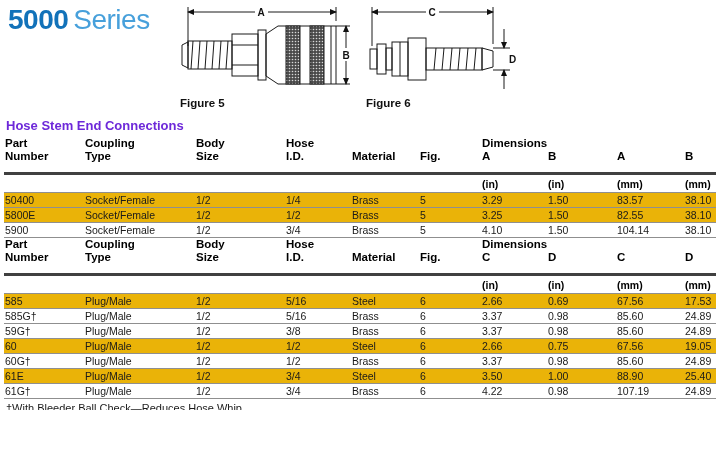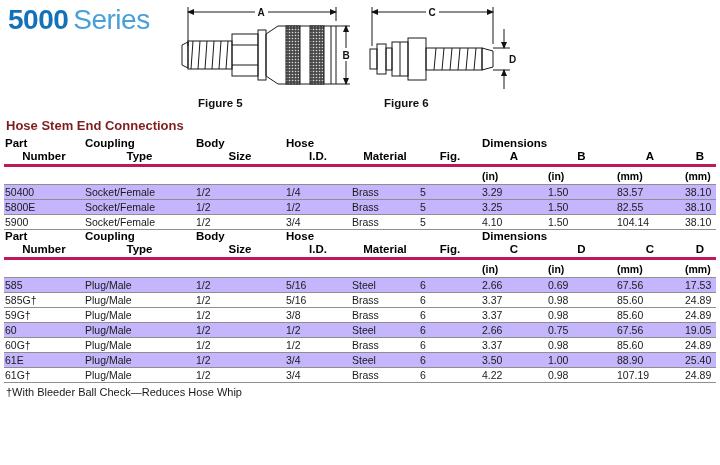--- a/index.html
+++ b/index.html
@@ -13,42 +13,42 @@
     overflow: hidden;
   }
   
   .title { position: absolute; left: 8px; top: 4px; white-space: nowrap; }
   .title .t1 { font-size: 28px; font-weight: bold; color: #1272b9; letter-spacing: -0.5px; }
   .title .t2 { font-size: 28px; font-weight: 400; color: #47a0db; margin-left: 5px; letter-spacing: -0.5px; }
   
   .fig { position: absolute; top: 4px; }
   .fig5 { left: 180px; }
   .fig6 { left: 366px; }
-  .fig-label { font-size: 11.5px; font-weight: bold; color: #111; margin-top: 3px; margin-left: 18px; }
+  .fig-label { font-size: 11.5px; font-weight: bold; color: #111; margin-top: 3px; margin-left: 0; }
   svg { display: block; }
   svg .ln { stroke: #1a1a1a; stroke-width: 1; fill: none; }
   svg .dim { stroke: #1a1a1a; stroke-width: 1; fill: none; }
   svg .dimtxt { font-family: "Liberation Sans", sans-serif; font-size: 10px; font-weight: bold; fill: #111; }
   
   .content { position: absolute; left: 4px; top: 118px; width: 712px; }
-  .section-heading { font-size: 13px; font-weight: bold; color: #7f1d1d; margin-bottom: 4px; margin-left: 2px; }
+  .section-heading { font-size: 13px; font-weight: bold; color: #6d28d9; margin-bottom: 4px; margin-left: 2px; }
   
   table { border-collapse: collapse; table-layout: fixed; width: 712px; }
   th, td {
     text-align: left;
     font-size: 10.5px;
     padding: 1.5px 1px 1.5px 1px;
     overflow: hidden;
     white-space: nowrap;
   }
   thead th { font-size: 11.5px; font-weight: bold; vertical-align: bottom; padding: 0 1px; line-height: 12.5px; color: #000; }
-  tr.rule th { border-bottom: 3px solid #be185d; padding-bottom: 2px; text-align: center; }
+  tr.rule th { border-bottom: 3px solid #404040; padding-bottom: 10px; }
   tr.units td { font-weight: bold; font-size: 10.5px; border-bottom: 1px solid #8f8f8f; padding-top: 3px; padding-bottom: 2px; color: #000; }
   tbody tr { border-bottom: 1px solid #8f8f8f; }
-  tbody tr.shaded { background: #c4b5fd; }
+  tbody tr.shaded { background: #eab308; }
   tbody td { line-height: 11px; }
   .footnote { font-size: 11px; color: #1a1a1a; margin-top: 3px; margin-left: 2px; }
 </style>
 </head>
 <body>
 
 <div class="page">
 
   <div class="title">
     <span class="t1">5000</span><span class="t2">Series</span>

